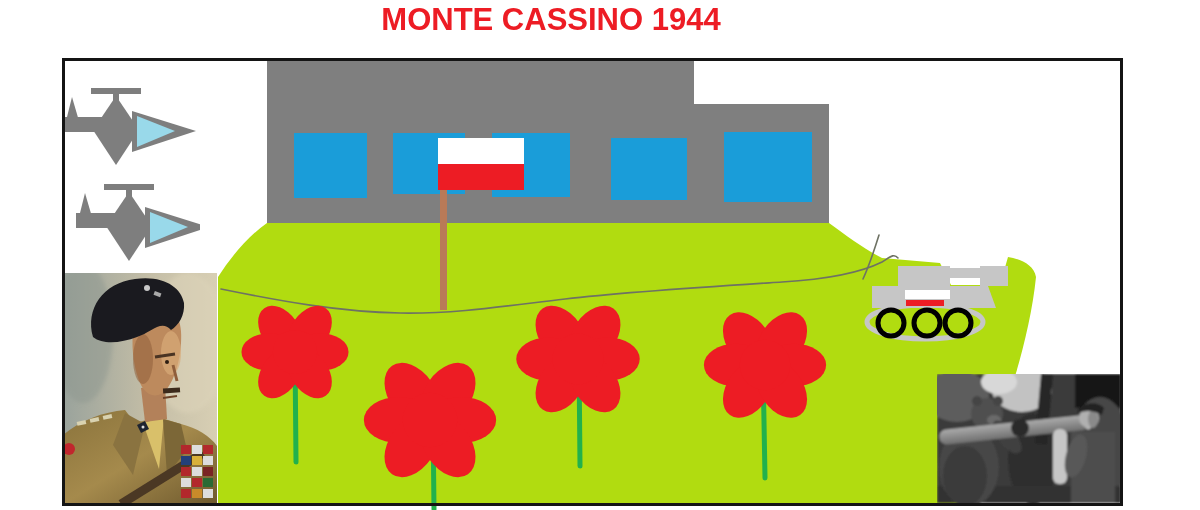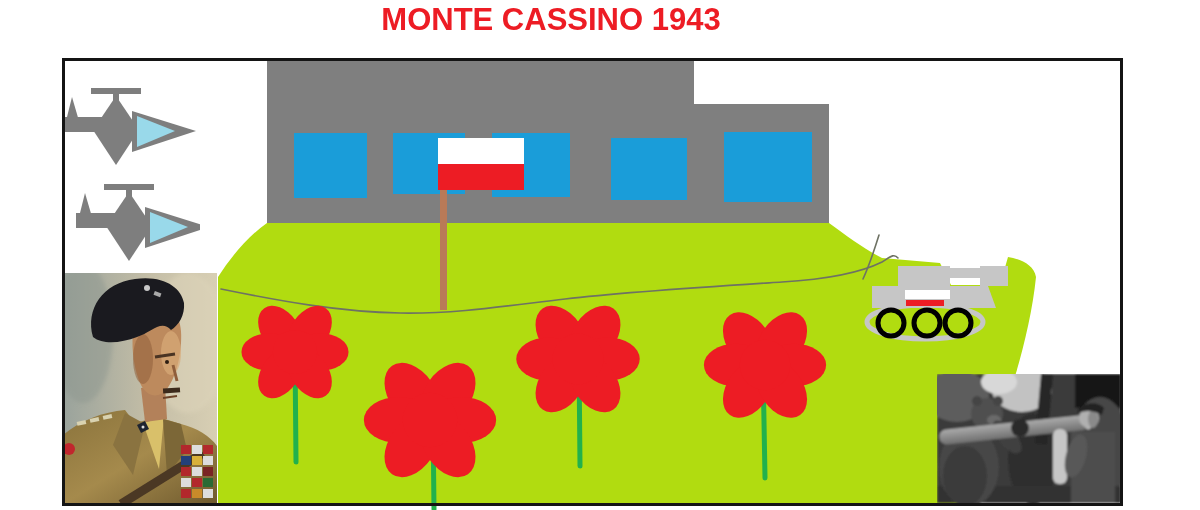--- a/index.html
+++ b/index.html
@@ -37,21 +37,21 @@
   .wheel{fill:none;stroke:#000000;stroke-width:5;}
   
   .portrait-svg{left:63px;top:273px;width:154px;height:231px;z-index:20;}
   .bw-svg{left:937px;top:374px;width:184px;height:129px;z-index:20;}
 </style>
 </head>
 <body>
 
 <div class="page">
 
-  <h1 class="title">MONTE CASSINO 1943</h1>
+  <h1 class="title">MONTE CASSINO 1944</h1>
 
   <svg class="abs hill-svg" viewBox="0 0 1200 510" aria-hidden="true">
     <path class="c-grass" d="M 218 277 C 231 257 247 237 267 223 L 829 223
       C 847 236 864 249 882 258 L 940 263 L 951 285 L 1000 285 L 1008 257
       C 1021 259 1034 265 1036 277 C 1033 307 1025 343 1016 373
       C 1003 416 989 461 979 503 L 218 503 Z"></path>
     <path class="c-scribble" d="M 221 289 C 280 301 340 312 400 313 C 455 314 505 306 565 299 C 625 292 705 287 782 282 C 832 279 862 272 882 262 C 890 257 894 253 898 258"></path>
     <path class="c-scribble" d="M 863 279 C 869 266 874 251 879 235"></path>
   </svg>
 

